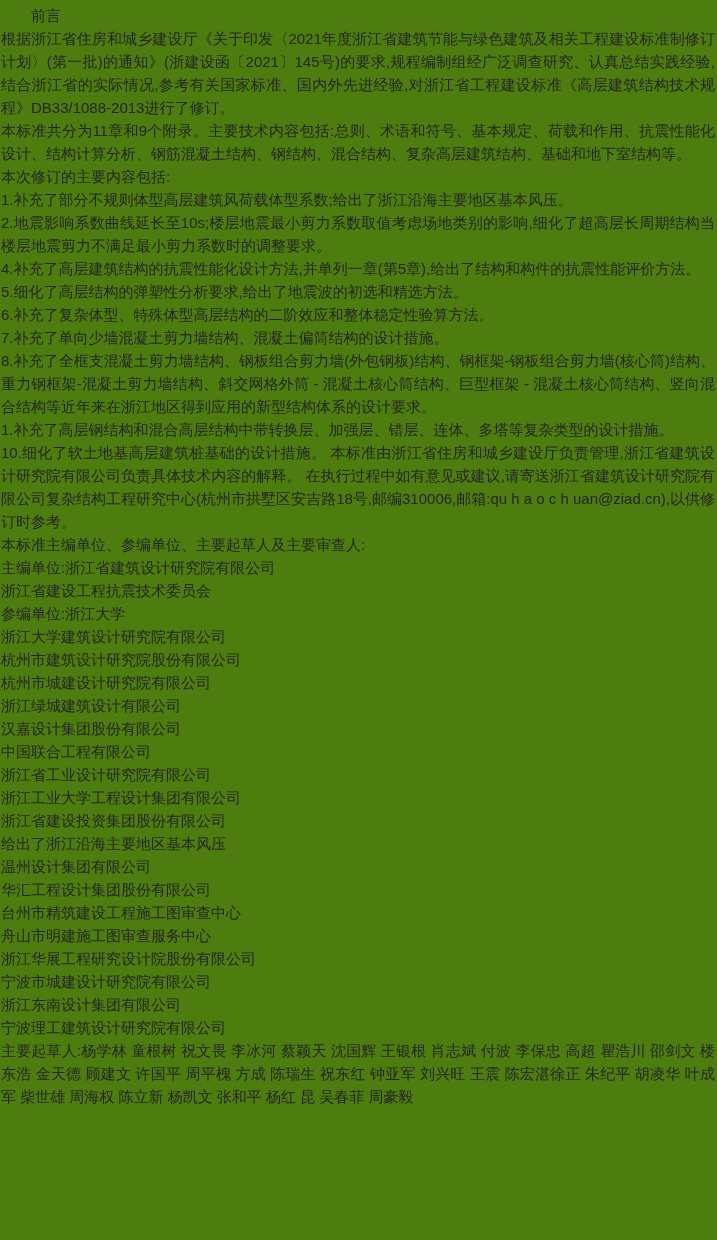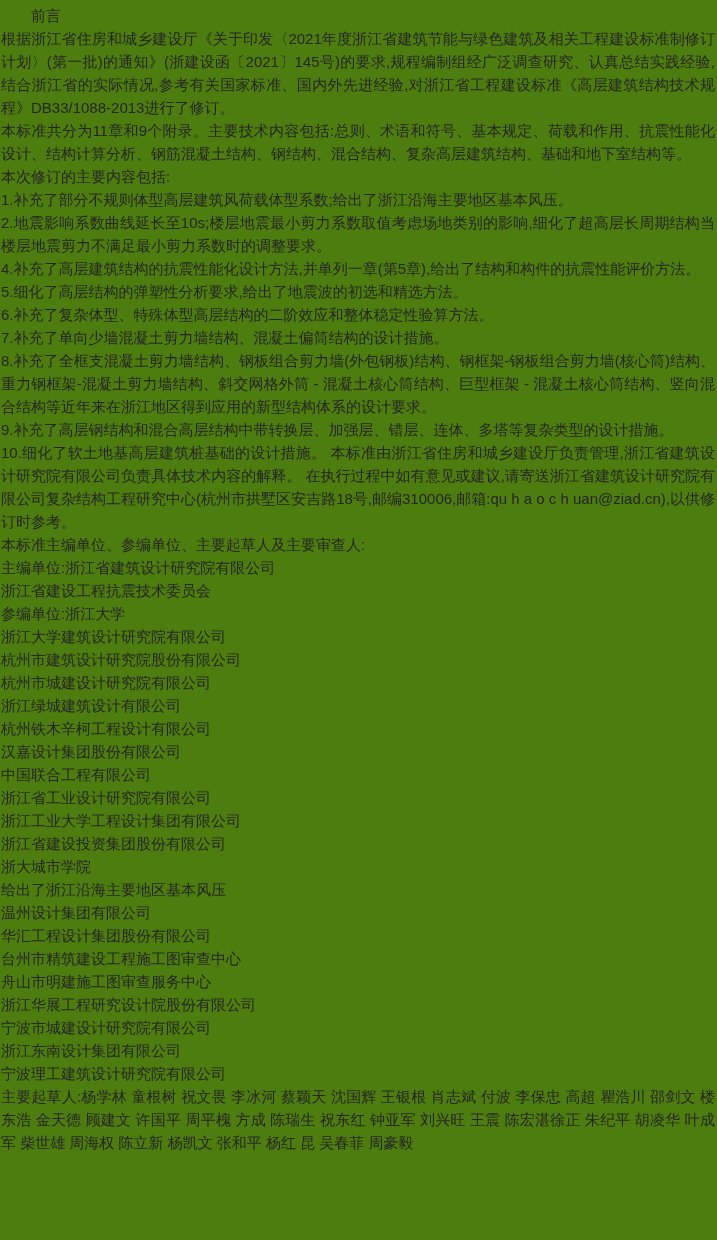--- a/index.html
+++ b/index.html
@@ -42,40 +42,38 @@
 
   <p>本次修订的主要内容包括:</p>
 
   <p>1.补充了部分不规则体型高层建筑风荷载体型系数;给出了浙江沿海主要地区基本风压。</p>
   <p>2.地震影响系数曲线延长至10s;楼层地震最小剪力系数取值考虑场地类别的影响,细化了超高层长周期结构当楼层地震剪力不满足最小剪力系数时的调整要求。</p>
   <p>4.补充了高层建筑结构的抗震性能化设计方法,并单列一章(第5章),给出了结构和构件的抗震性能评价方法。</p>
   <p>5.细化了高层结构的弹塑性分析要求,给出了地震波的初选和精选方法。</p>
   <p>6.补充了复杂体型、特殊体型高层结构的二阶效应和整体稳定性验算方法。</p>
   <p>7.补充了单向少墙混凝土剪力墙结构、混凝土偏筒结构的设计措施。</p>
   <p>8.补充了全框支混凝土剪力墙结构、钢板组合剪力墙(外包钢板)结构、钢框架-钢板组合剪力墙(核心筒)结构、重力钢框架-混凝土剪力墙结构、斜交网格外筒 - 混凝土核心筒结构、巨型框架 - 混凝土核心筒结构、竖向混合结构等近年来在浙江地区得到应用的新型结构体系的设计要求。</p>
-  <p>9.补充了高层钢结构和混合高层结构中带转换层、加强层、错层、连体、多塔等复杂类型的设计措施。</p>
+  <p>1.补充了高层钢结构和混合高层结构中带转换层、加强层、错层、连体、多塔等复杂类型的设计措施。</p>
   <p>10.细化了软土地基高层建筑桩基础的设计措施。 本标准由浙江省住房和城乡建设厅负责管理,浙江省建筑设计研究院有限公司负责具体技术内容的解释。 在执行过程中如有意见或建议,请寄送浙江省建筑设计研究院有限公司复杂结构工程研究中心(杭州市拱墅区安吉路18号,邮编310006,邮箱:qu h a o c h uan@ziad.cn),以供修订时参考。</p>
 
   <p>本标准主编单位、参编单位、主要起草人及主要审查人:</p>
 
   <p>主编单位:浙江省建筑设计研究院有限公司</p>
   <p>浙江省建设工程抗震技术委员会</p>
 
   <p>参编单位:浙江大学</p>
   <p>浙江大学建筑设计研究院有限公司</p>
   <p>杭州市建筑设计研究院股份有限公司</p>
   <p>杭州市城建设计研究院有限公司</p>
   <p>浙江绿城建筑设计有限公司</p>
-  <p>杭州铁木辛柯工程设计有限公司</p>
   <p>汉嘉设计集团股份有限公司</p>
   <p>中国联合工程有限公司</p>
   <p>浙江省工业设计研究院有限公司</p>
   <p>浙江工业大学工程设计集团有限公司</p>
   <p>浙江省建设投资集团股份有限公司</p>
-  <p>浙大城市学院</p>
   <p>给出了浙江沿海主要地区基本风压</p>
   <p>温州设计集团有限公司</p>
   <p>华汇工程设计集团股份有限公司</p>
   <p>台州市精筑建设工程施工图审查中心</p>
   <p>舟山市明建施工图审查服务中心</p>
   <p>浙江华展工程研究设计院股份有限公司</p>
   <p>宁波市城建设计研究院有限公司</p>
   <p>浙江东南设计集团有限公司</p>
   <p>宁波理工建筑设计研究院有限公司</p>
 

